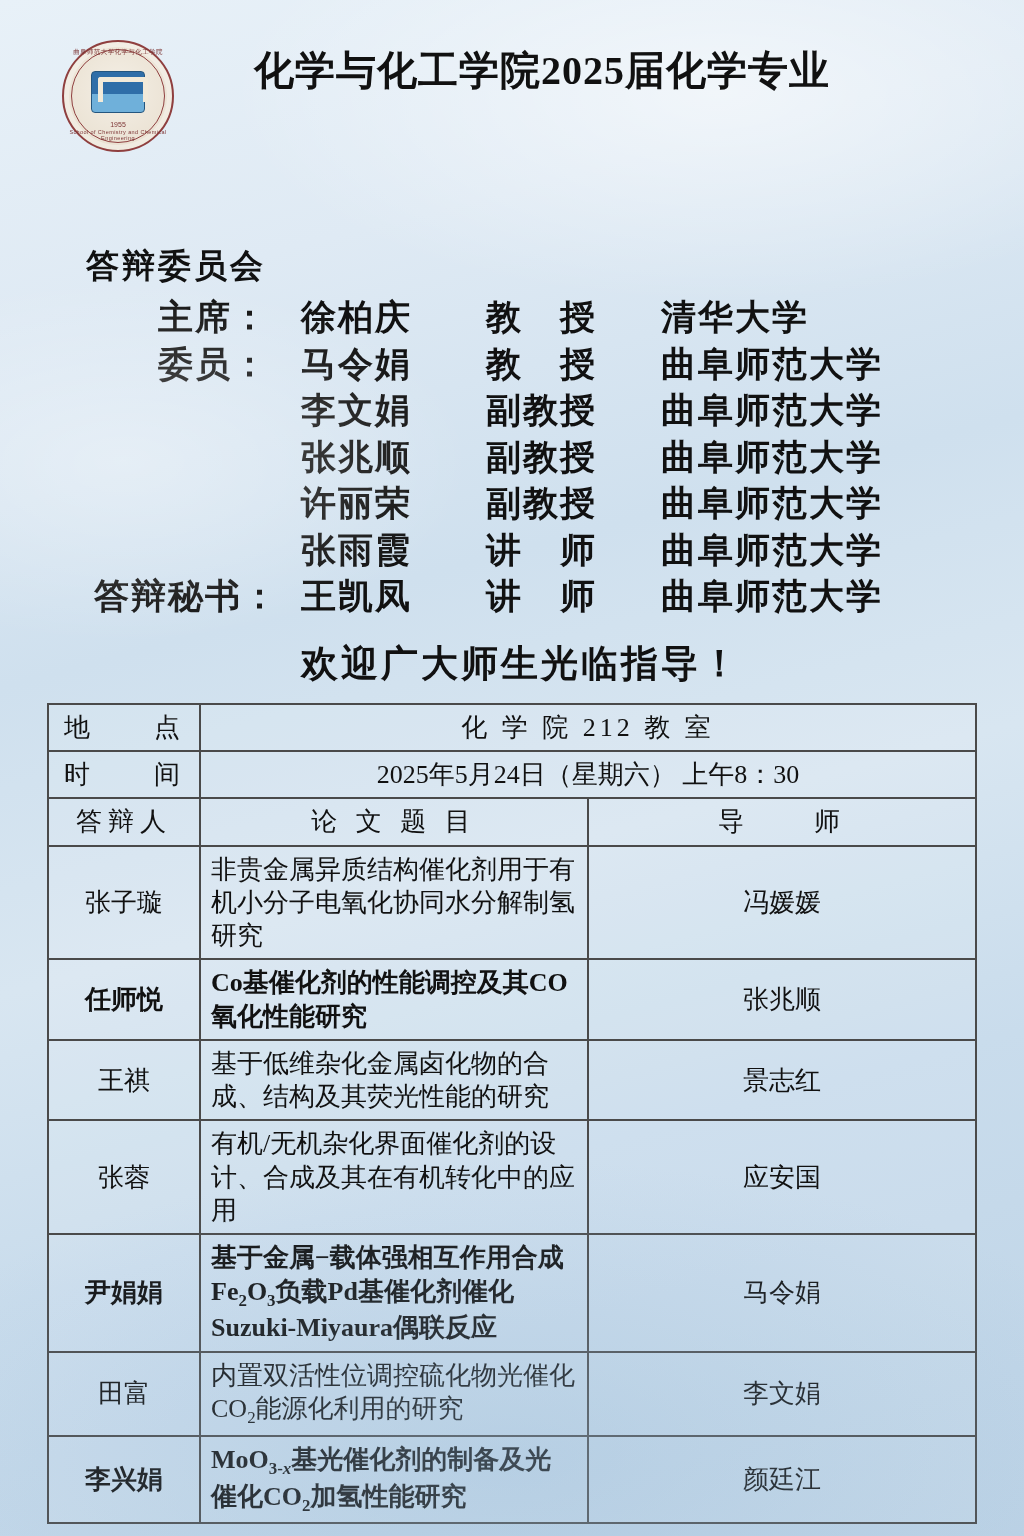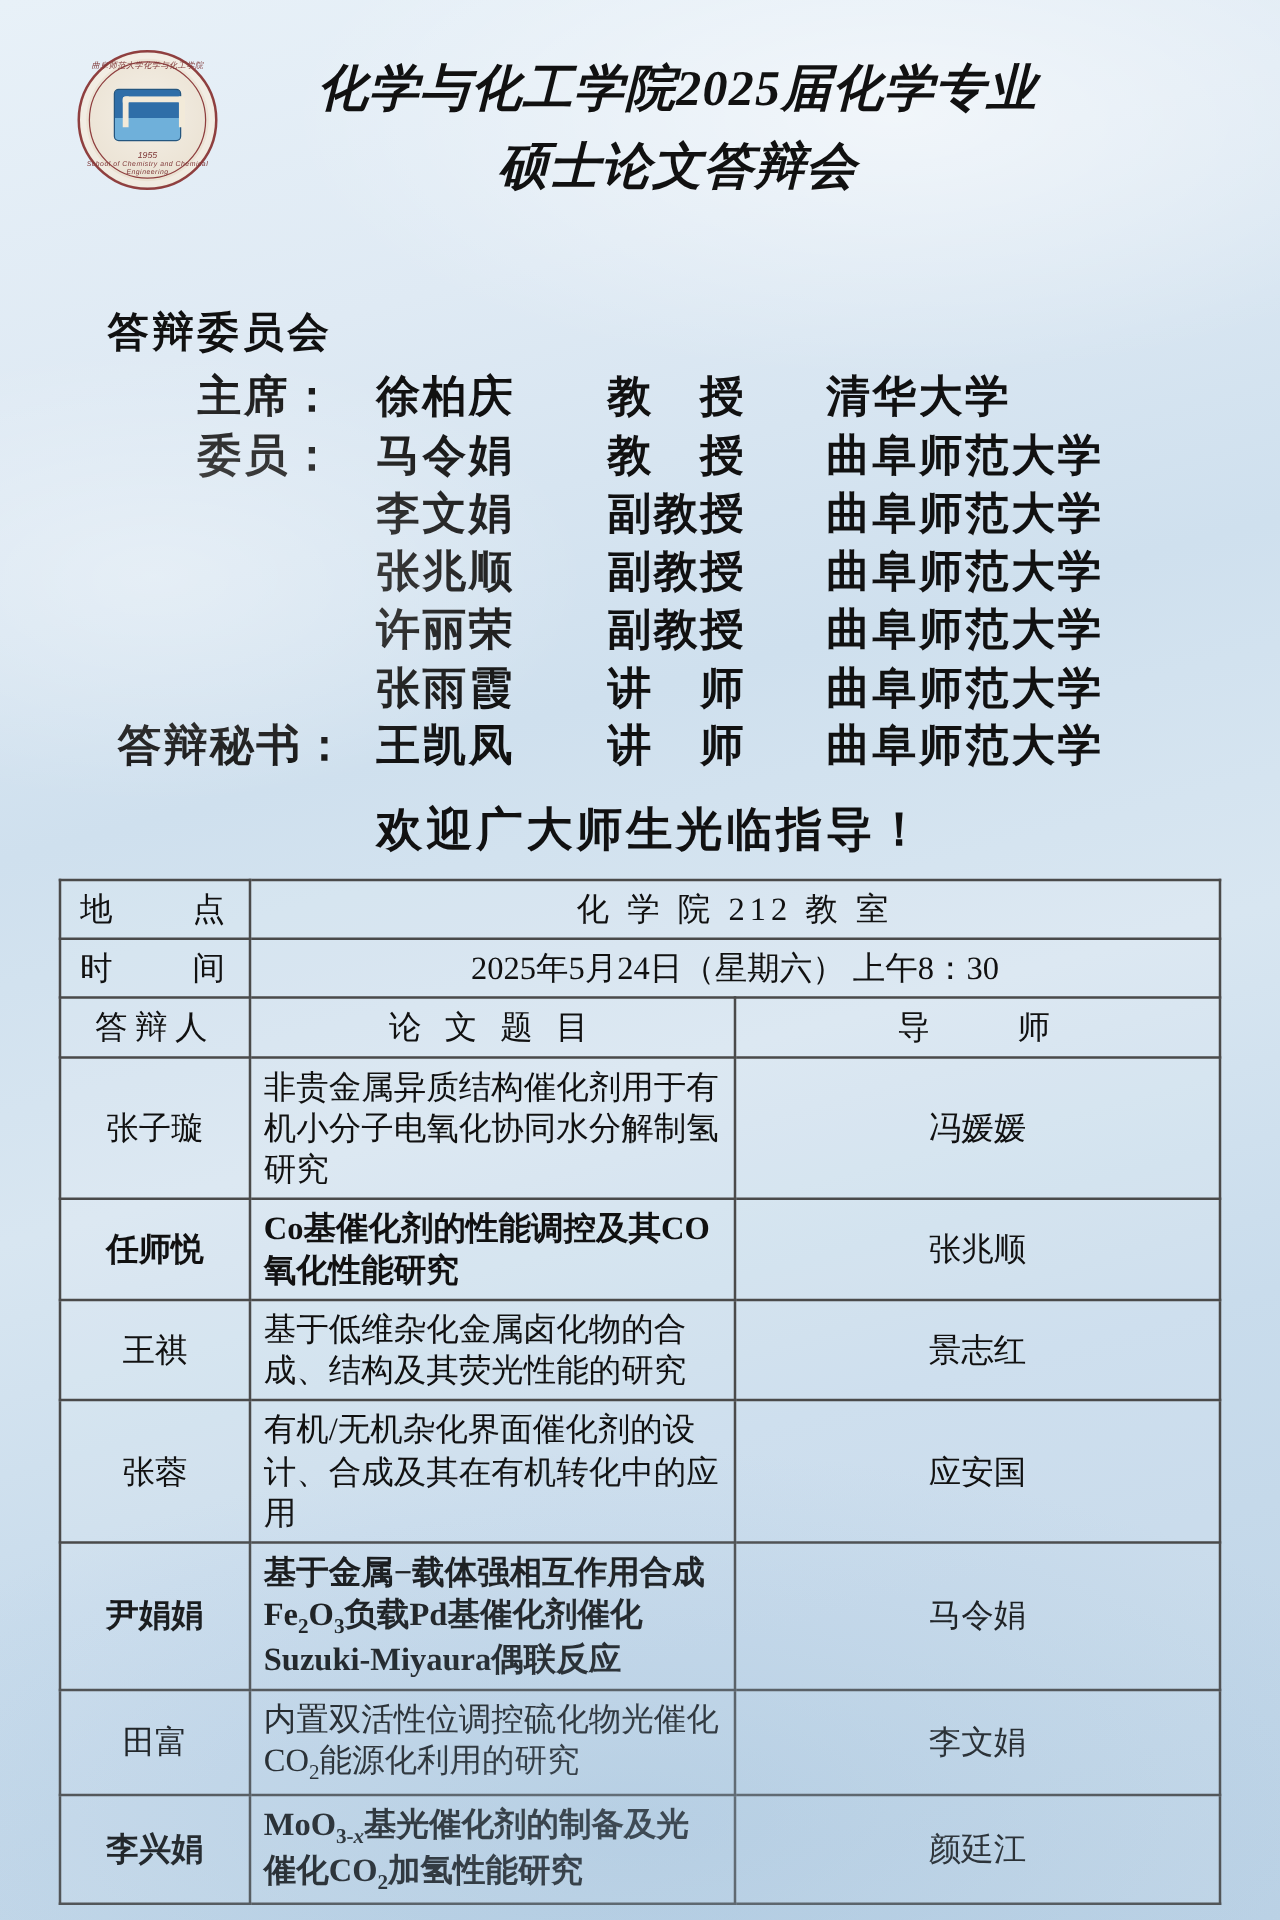--- a/index.html
+++ b/index.html
@@ -29,21 +29,20 @@
     width: 1024px;
     height: 1536px;
     box-sizing: border-box;
   }
 
   
   .header {
     position: relative;
     padding-top: 40px;
     height: 170px;
-    font-style: italic;
   }
   .logo {
     position: absolute;
     left: 62px;
     top: 40px;
     width: 112px;
     height: 112px;
   }
   .logo .ring {
     position: absolute;
@@ -235,21 +234,20 @@
     <div class="logo">
       <div class="ring"></div>
       <div class="ring2"></div>
       <div class="toptext">曲阜师范大学化学与化工学院</div>
       <div class="inner"></div>
       <div class="year">1955</div>
       <div class="bottext">School of Chemistry and Chemical Engineering</div>
     </div>
     <div class="title-block">
       <div class="title-line">化学与化工学院2025届化学专业</div>
-      <div class="title-line">硕士论文答辩会</div>
     </div>
   </div>
 
   <div class="committee">
     <div class="committee-title">答辩委员会</div>
 
     <div class="crow">
       <span class="c-role">主席：</span>
       <span class="c-name">徐柏庆</span>
       <span class="c-rank">教　授</span>

